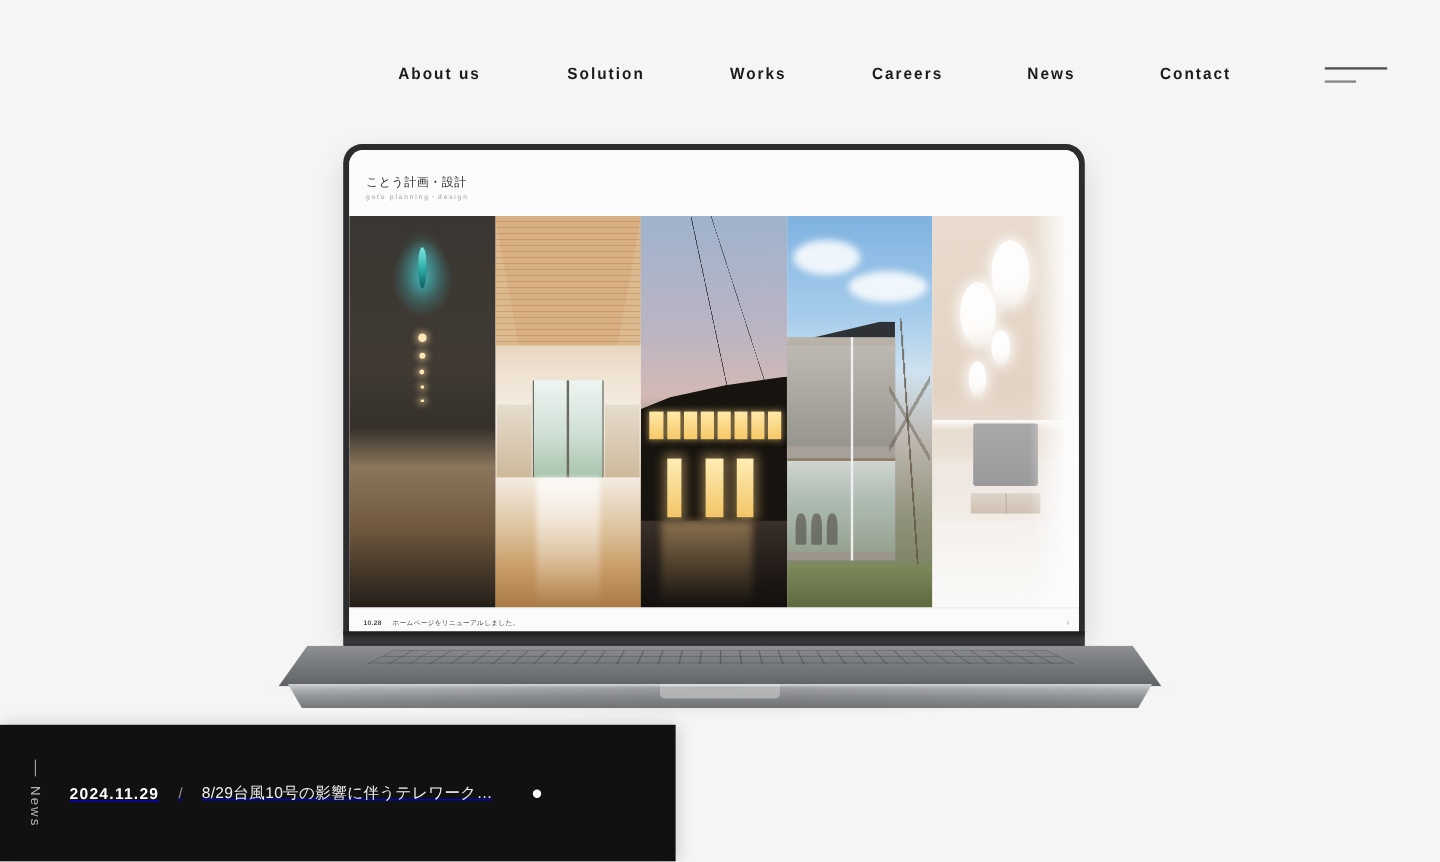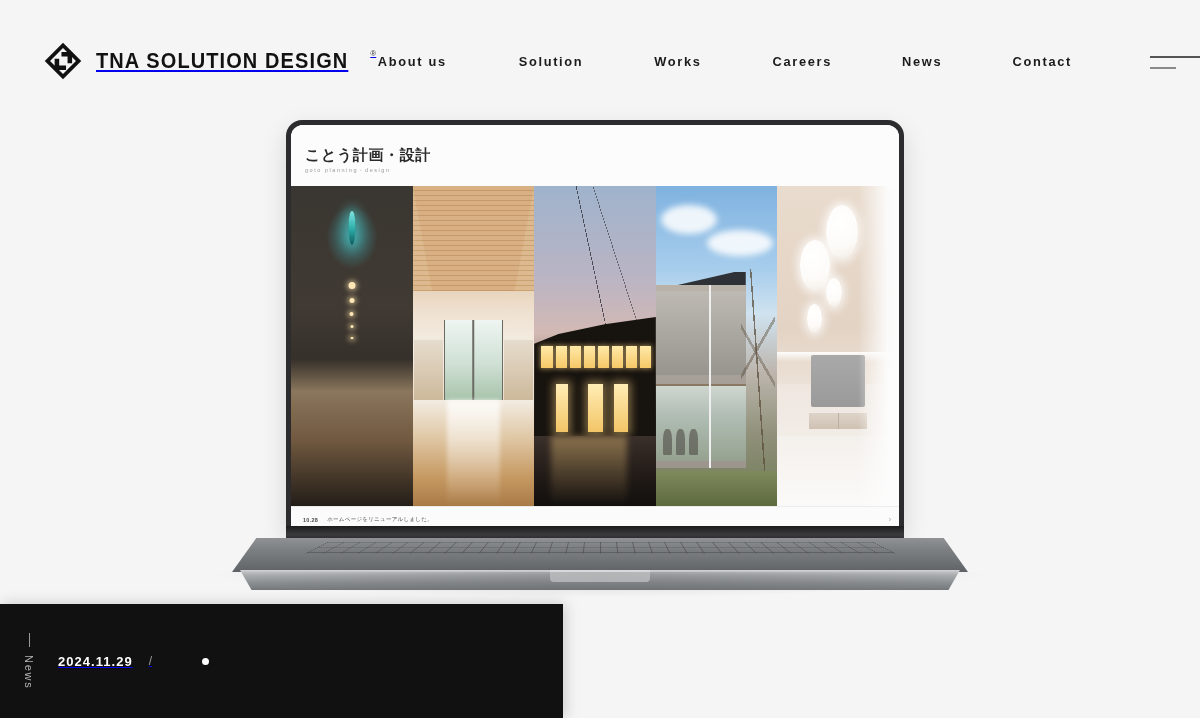--- a/index.html
+++ b/index.html
@@ -155,22 +155,22 @@
     background: #fcfcfc;
     display: flex;
     flex-direction: column;
   }
 
   .inner-header {
     padding: 22px 0 8px 14px;
     flex: 0 0 auto;
   }
   .inner-title {
-    font-size: 15px;
-    font-weight: 700;
+    font-size: 10px;
+    font-weight: 400;
     color: #2a2a2a;
     letter-spacing: 0.04em;
     line-height: 1.1;
     white-space: nowrap;
   }
   .inner-subtitle {
     font-size: 5.5px;
     letter-spacing: 0.28em;
     color: #9a9a9a;
     margin-top: 3px;
@@ -658,34 +658,20 @@
     </div>
 
     <div class="laptop-front"></div>
     <div class="trackpad-notch"></div>
     <div class="laptop-shadow"></div>
   </div>
 </div>
 
 <header class="site-header">
 
-  <a class="brand" href="#">
-    <svg class="brand-mark" viewBox="0 0 100 100">
-      <g fill="#111111">
-        <path d="M50 2 L98 50 L50 98 L2 50 Z" fill="#111111"></path>
-        <path d="M50 16 L84 50 L50 84 L16 50 Z" fill="#f5f5f5"></path>
-        <path d="M28 44 L40 44 L40 62 L58 62 L58 74 L28 74 Z" fill="#111111"></path>
-        <path d="M46 26 L74 26 L74 56 L62 56 L62 38 L46 38 Z" fill="#111111"></path>
-      </g>
-    </svg>
-    <span class="brand-text-wrap">
-      <span class="brand-text">TNA SOLUTION DESIGN</span>
-      <span class="brand-reg">®</span>
-    </span>
-  </a>
 
   <nav class="main-nav">
     <a class="nav-link" href="#">About us</a>
     <a class="nav-link" href="#">Solution</a>
     <a class="nav-link" href="#">Works</a>
     <a class="nav-link" href="#">Careers</a>
     <a class="nav-link" href="#">News</a>
     <a class="nav-link" href="#">Contact</a>
 
     <button class="menu-toggle">
@@ -698,16 +684,17 @@
 <section class="news-bar">
 
   <div class="news-vert">
     <span class="news-vert-dash"></span>
     <span class="news-vert-label">News</span>
   </div>
 
   <a class="news-item" href="#">
     <span class="news-date">2024.11.29</span>
     <span class="news-sep">/</span>
+    <span class="news-title">8/29台風10号の影響に伴うテレワーク…</span>
     <span class="news-dot"></span>
   </a>
 
 </section>
 
 </body></html>

